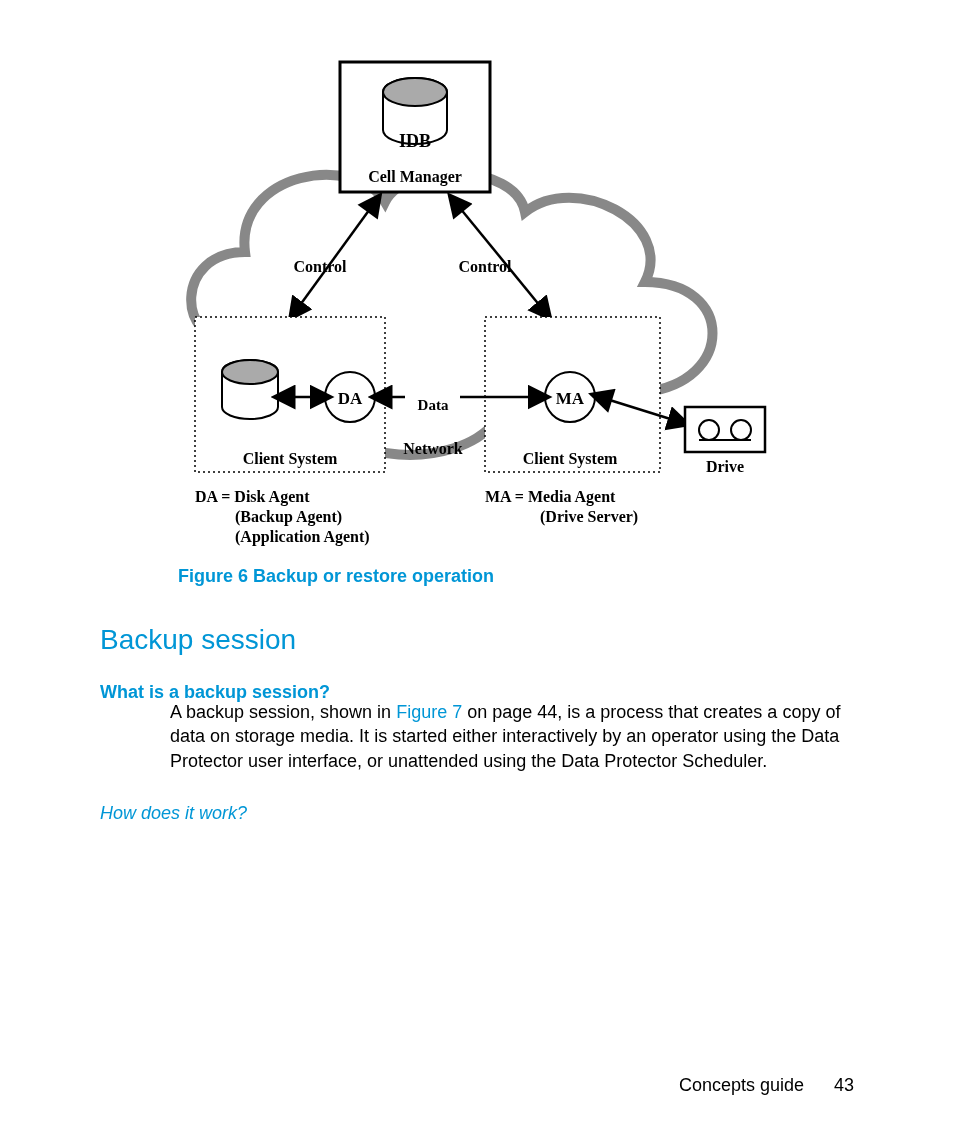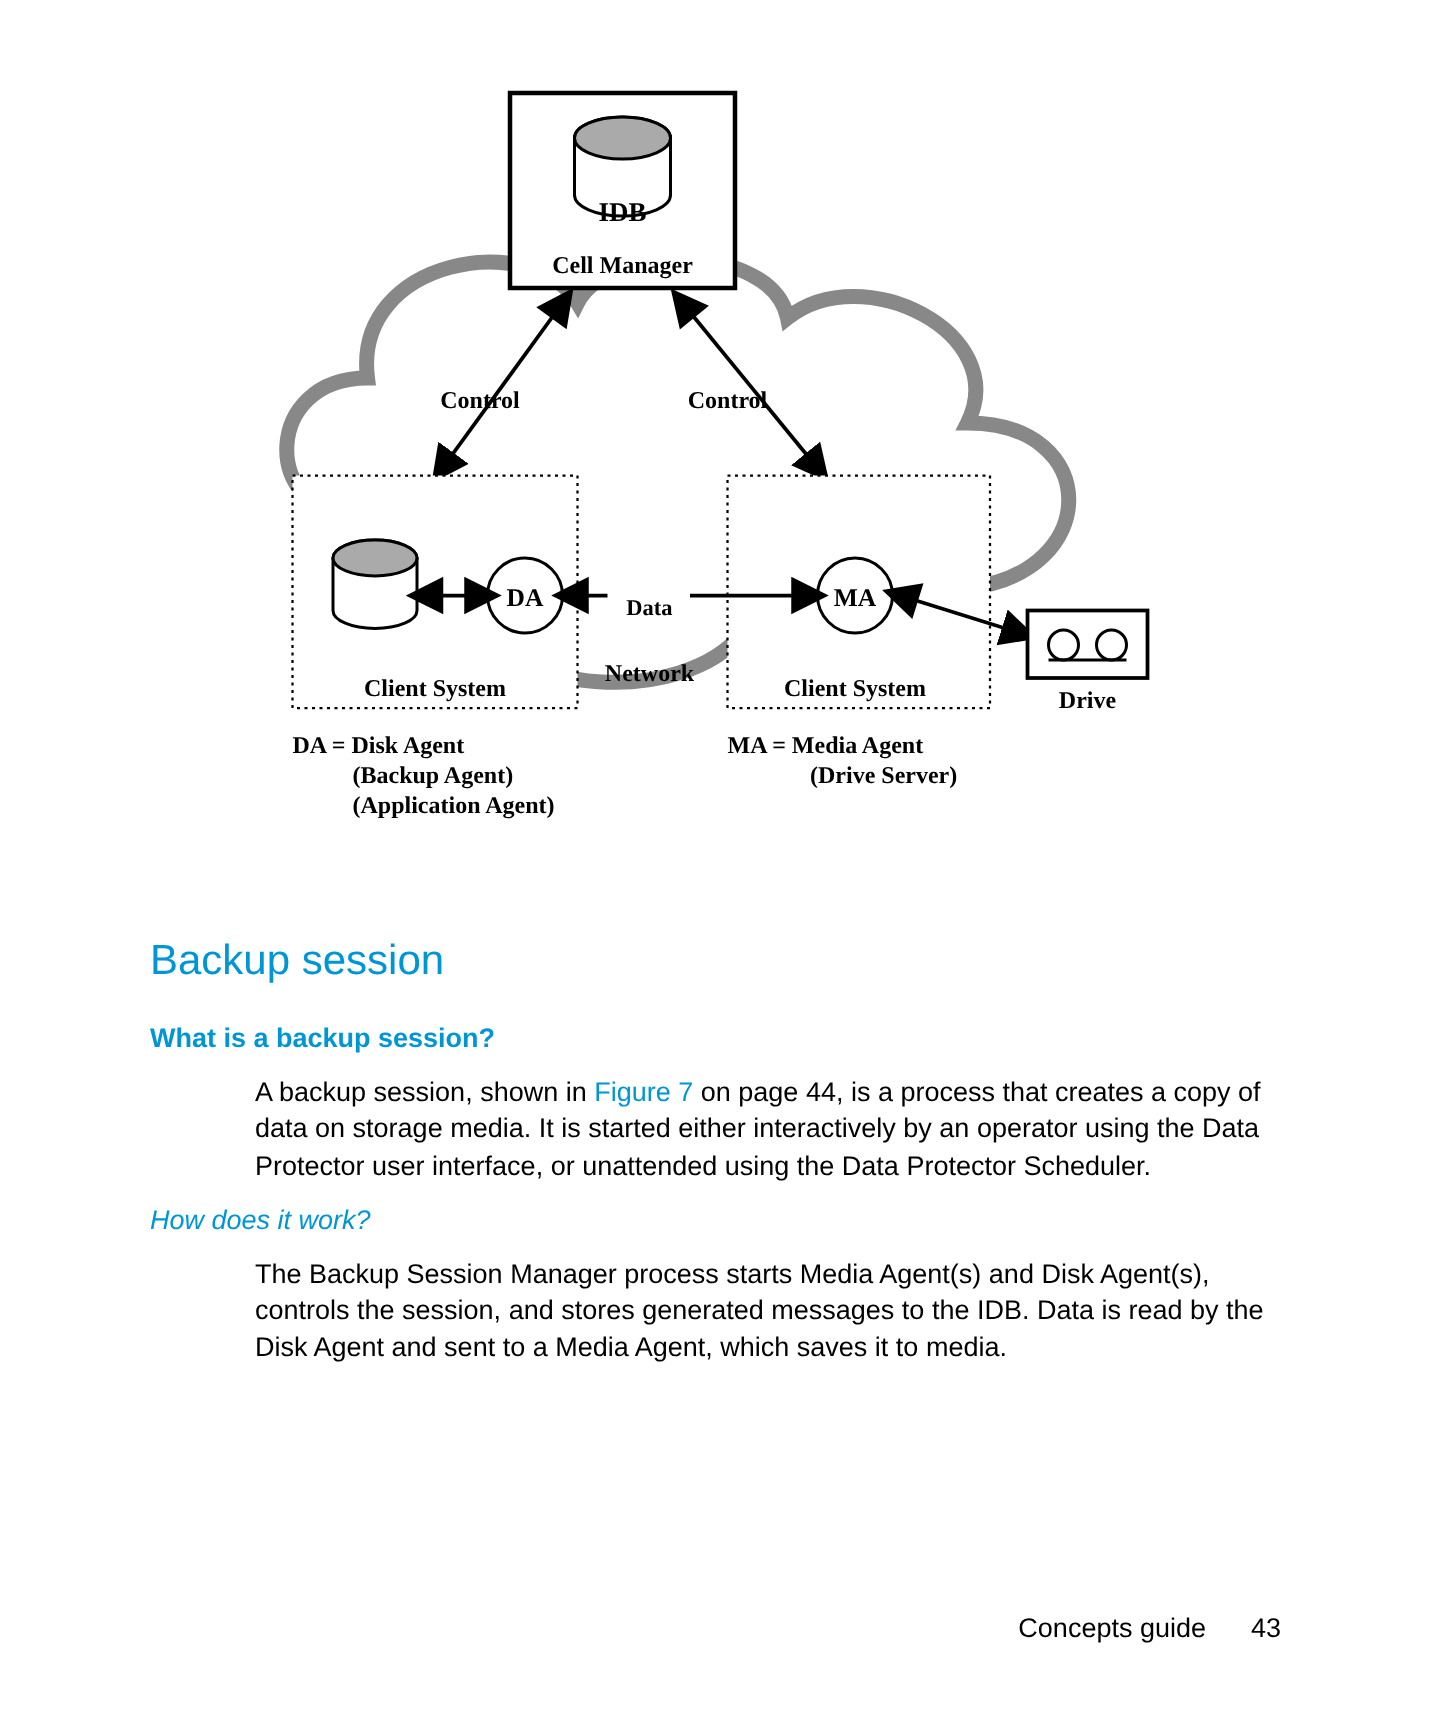--- a/index.html
+++ b/index.html
@@ -49,21 +49,21 @@
     position: absolute;
     left: 100px;
     top: 682px;
     color: #0096d6;
     font-size: 18px;
     font-weight: bold;
   }
   .para-1 {
     position: absolute;
     left: 170px;
-    top: 716px;
+    top: 700px;
     width: 680px;
     font-size: 18px;
     line-height: 1.35;
   }
   .link {
     color: #0096d6;
   }
   .subheading-2 {
     position: absolute;
     left: 100px;
@@ -168,30 +168,30 @@
 
       <text x="20" y="450" font-size="16">DA = Disk Agent</text>
       <text x="60" y="470" font-size="16">(Backup Agent)</text>
       <text x="60" y="490" font-size="16">(Application Agent)</text>
 
       <text x="310" y="450" font-size="16">MA = Media Agent</text>
       <text x="365" y="470" font-size="16">(Drive Server)</text>
     </svg>
   </div>
 
+  <div class="figure-caption">Figure 6 Backup or restore operation</div>
 
   <div class="section-title">Backup session</div>
 
   <div class="subheading-1">What is a backup session?</div>
 
   <div class="para-1">
     <span>A backup session, shown in </span><span class="link">Figure 7</span><span> on page 44, is a process that creates a copy of data on storage media. It is started either interactively by an operator using the Data Protector user interface, or unattended using the Data Protector Scheduler.</span>
   </div>
 
   <div class="subheading-2">How does it work?</div>
 
-  <div class="para-2">The Backup Session Manager process starts Media Agent(s) and Disk Agent(s), controls the session, and stores generated messages to the IDB. Data is read by the Disk Agent and sent to a Media Agent, which saves it to media.</div>
 
   <div class="footer">
     <span class="footer-text">Concepts guide</span>
     <span class="footer-num">43</span>
   </div>
 </div>
 
 </body></html>

